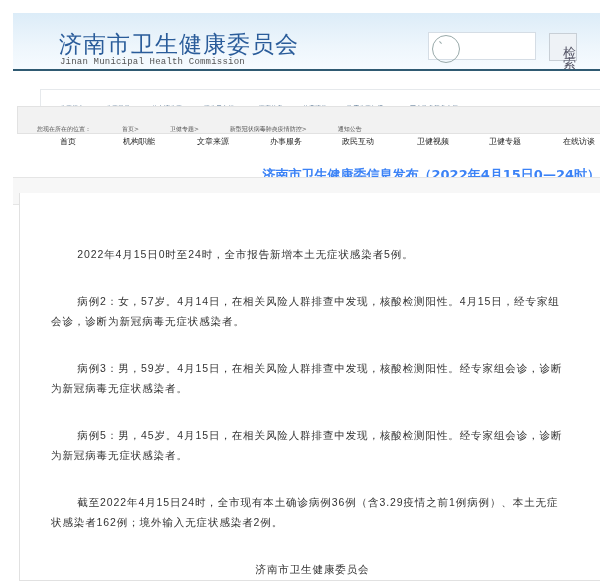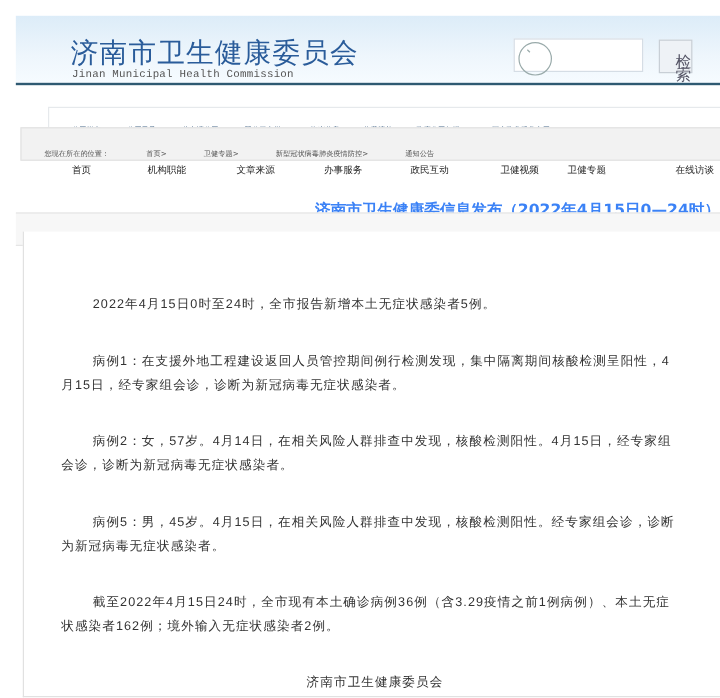--- a/index.html
+++ b/index.html
@@ -100,21 +100,21 @@
   <div class="search-btn">检索</div>
 </div>
 
 <div class="nav">
   <span class="nav-item" style="left:34px">首页</span>
   <span class="nav-item" style="left:97px">机构职能</span>
   <span class="nav-item" style="left:171px">文章来源</span>
   <span class="nav-item" style="left:244px">办事服务</span>
   <span class="nav-item" style="left:316px">政民互动</span>
   <span class="nav-item" style="left:391px">卫健视频</span>
-  <span class="nav-item" style="left:447px">卫健专题</span>
+  <span class="nav-item" style="left:463px">卫健专题</span>
   <span class="nav-item" style="left:537px">在线访谈</span>
 </div>
 
 <div class="subnav">
   <span class="subnav-item" style="left:6px">公开指南</span>
   <span class="subnav-item" style="left:52px">公开目录</span>
   <span class="subnav-item" style="left:98px">依申请公开</span>
   <span class="subnav-item" style="left:150px">双公示专栏</span>
   <span class="subnav-item" style="left:205px">资产信息</span>
   <span class="subnav-item" style="left:249px">收费清单</span>
@@ -135,20 +135,20 @@
 <div class="meta-bar">
   <span class="meta-item" style="left:121px">文章来源：济南市卫健委办公室</span>
   <span class="meta-item" style="left:275px">点击次数：226</span>
   <span class="meta-item" style="left:373px">发布时间：2022-04-16 08:51</span>
 </div>
 
 <div class="article-box"></div>
 
 <div class="article-body">
   <p class="para">2022年4月15日0时至24时，全市报告新增本土无症状感染者5例。</p>
-  <p class="para">病例1：在支援外地工程建设返回人员管控期间例行检测发现，集中隔离期间核酸检测呈阳性，4月15日，经专家组会诊，诊断为新冠病毒无症状感染者。</p>
   <p class="para">病例2：女，57岁。4月14日，在相关风险人群排查中发现，核酸检测阳性。4月15日，经专家组会诊，诊断为新冠病毒无症状感染者。</p>
+  <p class="para">病例3：男，59岁。4月15日，在相关风险人群排查中发现，核酸检测阳性。经专家组会诊，诊断为新冠病毒无症状感染者。</p>
   <p class="para">病例5：男，45岁。4月15日，在相关风险人群排查中发现，核酸检测阳性。经专家组会诊，诊断为新冠病毒无症状感染者。</p>
   <p class="para">截至2022年4月15日24时，全市现有本土确诊病例36例（含3.29疫情之前1例病例）、本土无症状感染者162例；境外输入无症状感染者2例。</p>
   <p class="sign">济南市卫生健康委员会</p>
 </div>
 
 <div class="footer-line"></div>
 
 </body></html>

